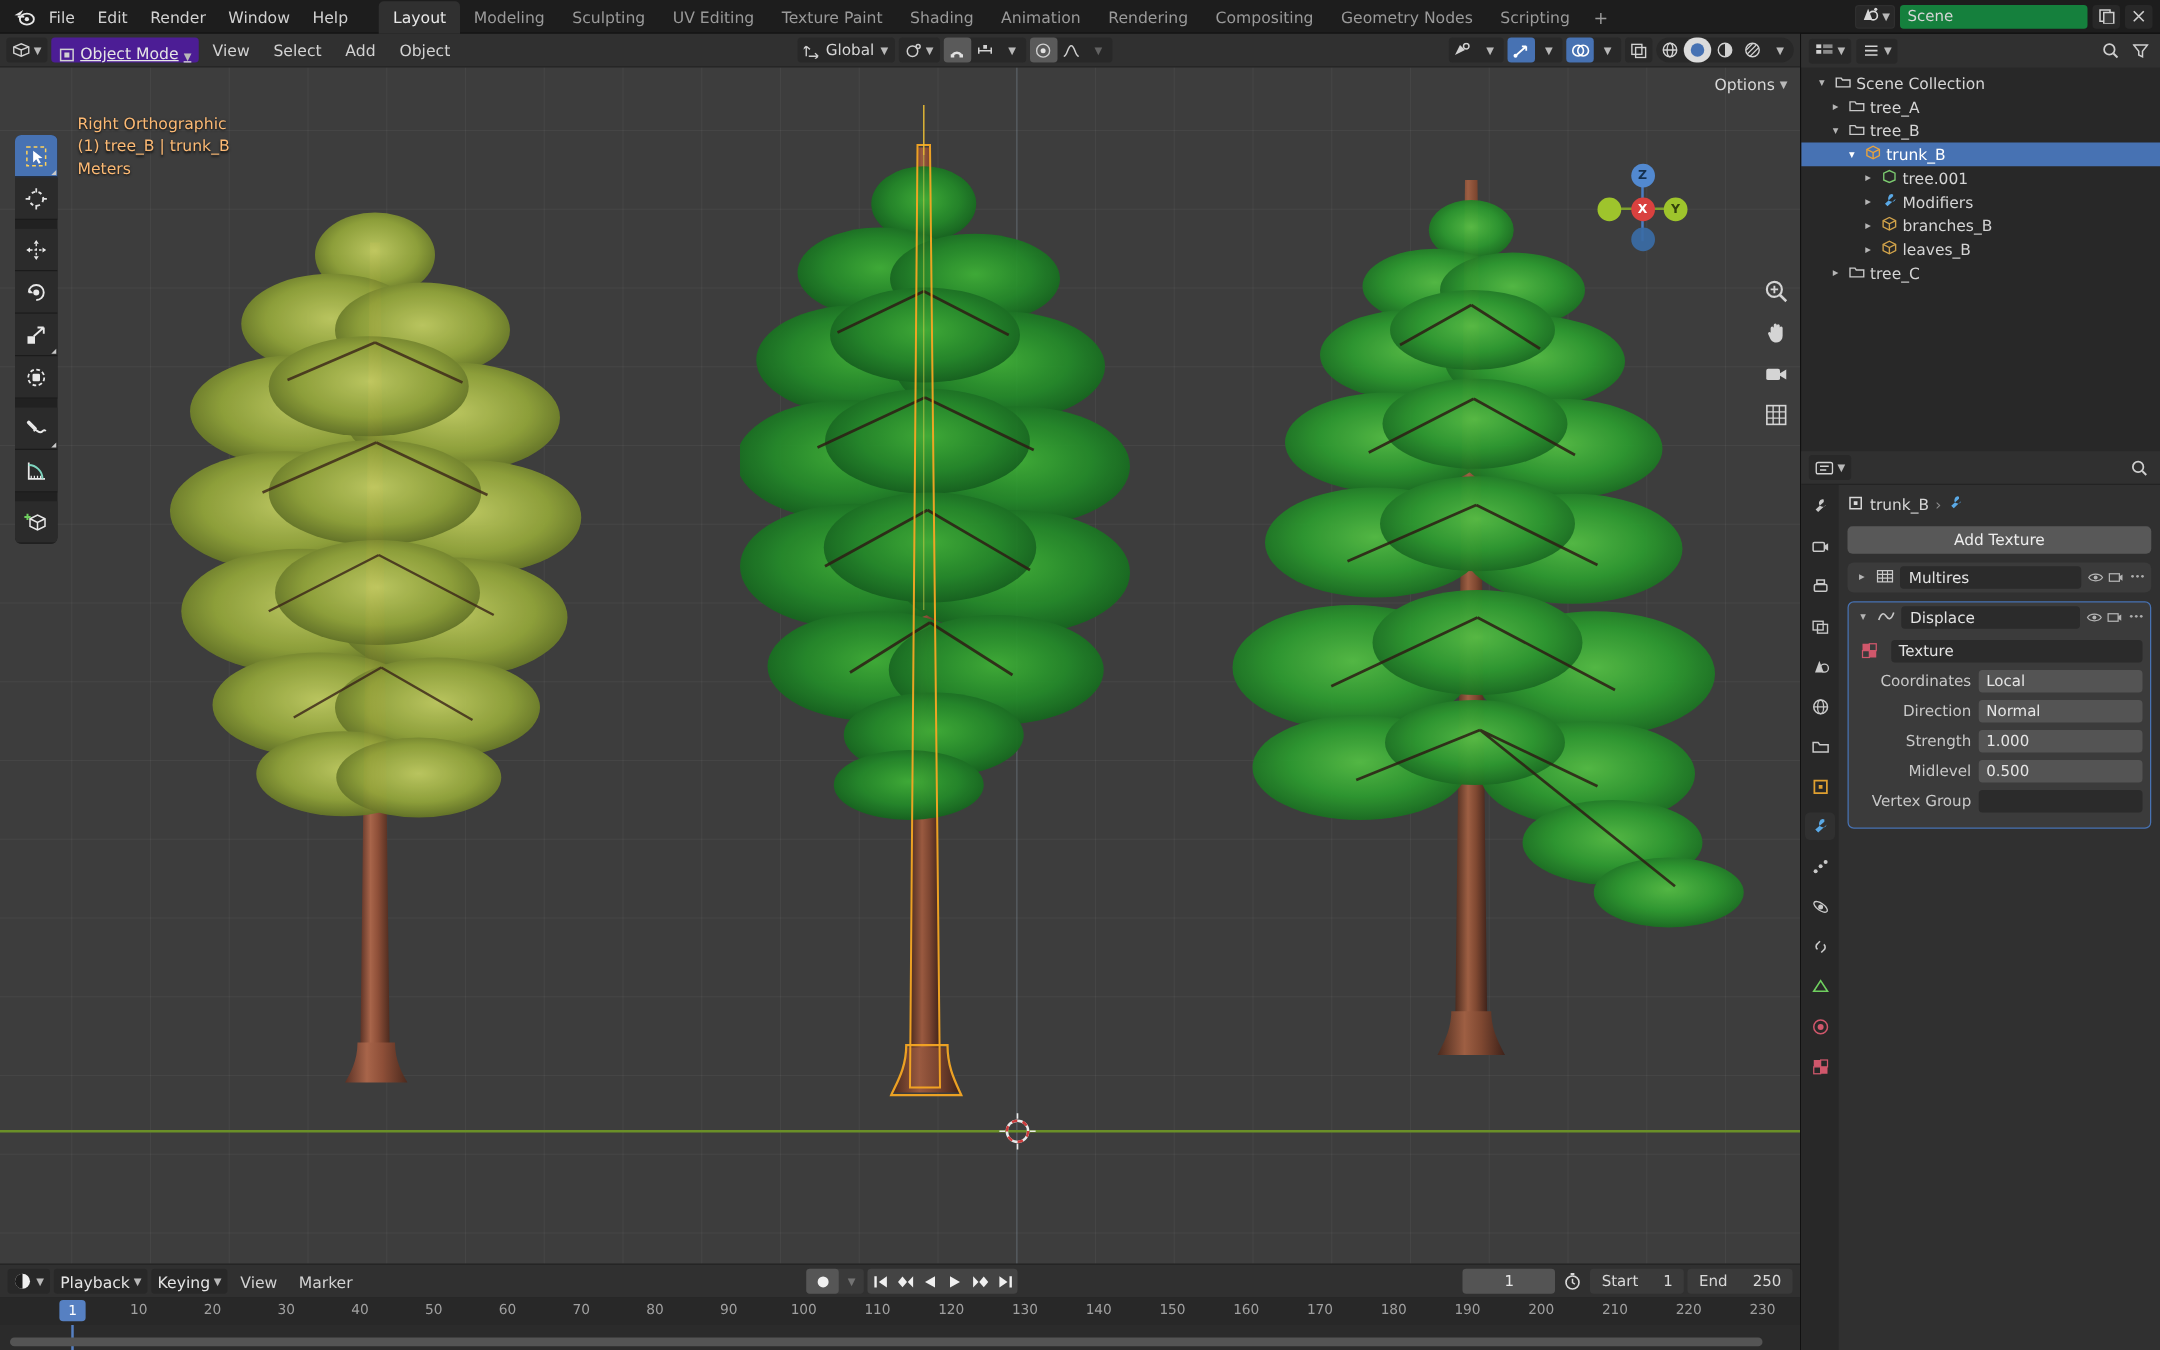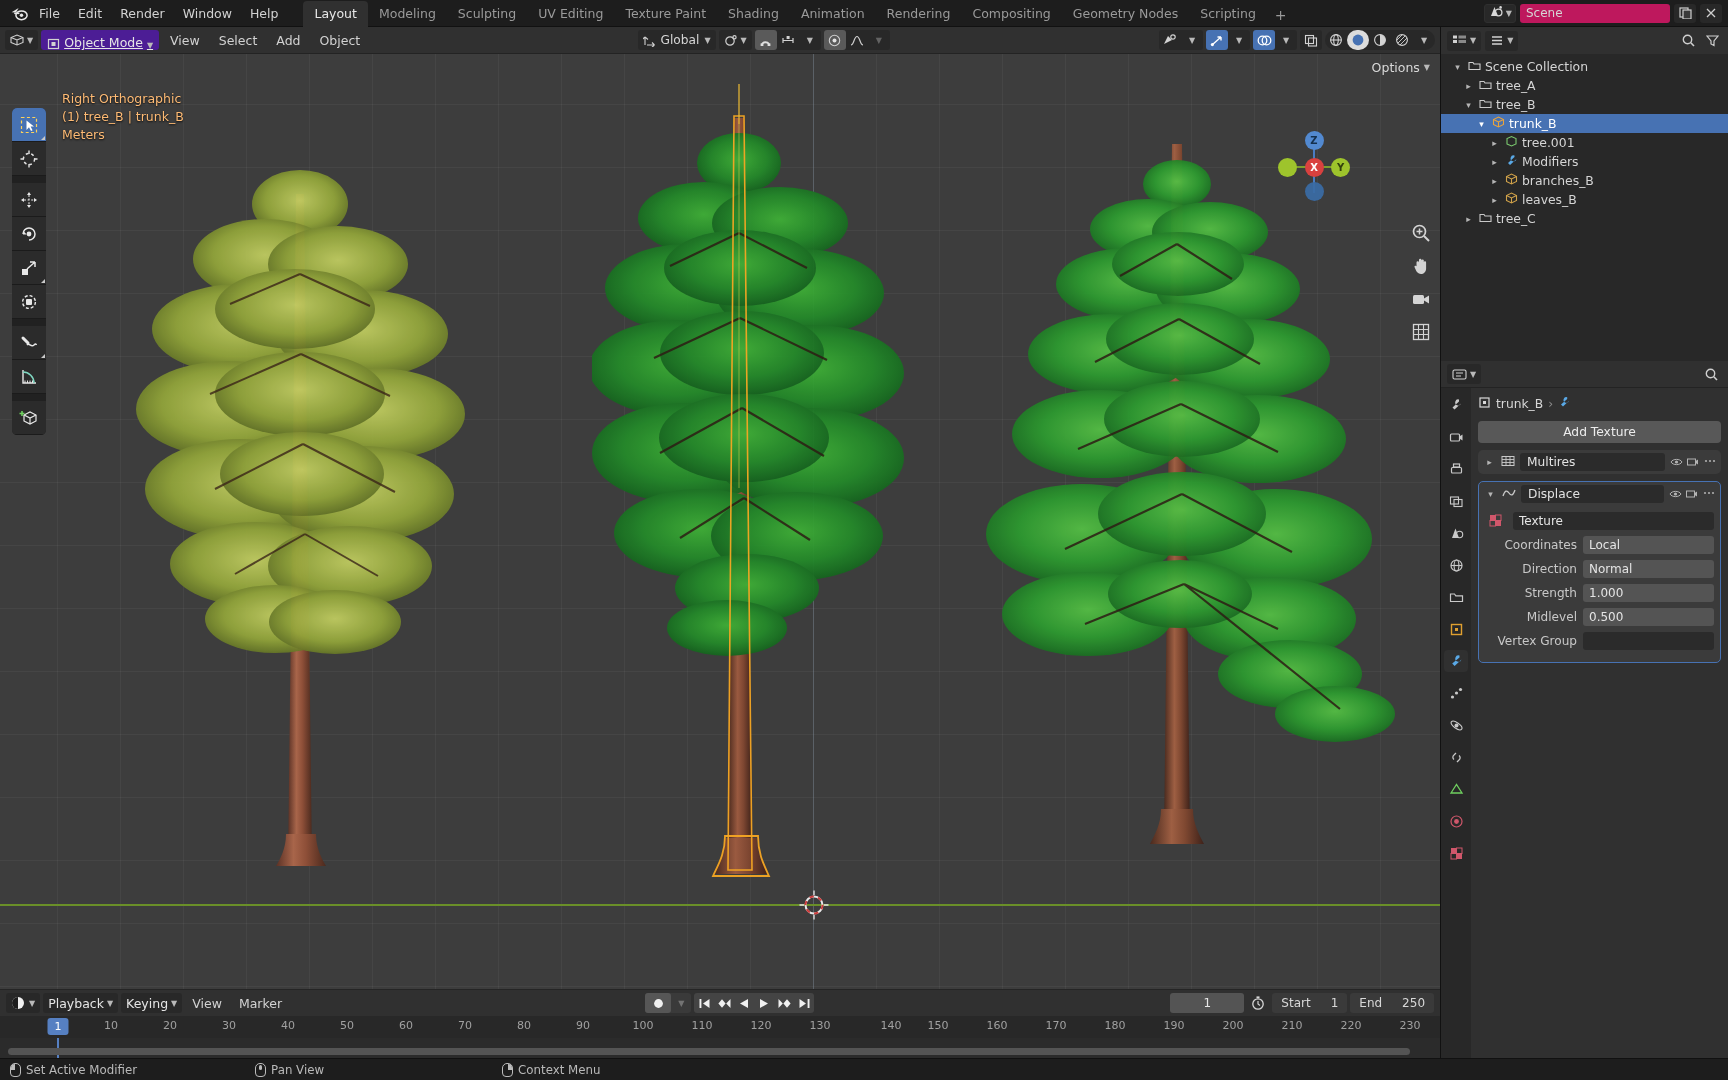--- a/index.html
+++ b/index.html
@@ -17,21 +17,21 @@
   .blender-logo { width:30px; display:flex; align-items:center; justify-content:center; padding-left:8px;}
   .blender-logo svg { display:block; }
   .menu-item { padding:3px 9px; color:#d2d2d2; font-size:12.5px; cursor:default; border-radius:3px; }
   .wsp-tabs { display:flex; align-items:flex-end; height:27px; margin-left:16px; }
   .wsp-tab { padding:5px 11px 6px; color:#9a9a9a; font-size:12.5px; border-radius:4px 4px 0 0; }
   .wsp-tab.active { background:#303030; color:#e8e8e8; }
   .wsp-plus { padding:4px 8px; color:#9a9a9a; font-size:14px; }
   .topbar-right { margin-left:auto; display:flex; align-items:center; gap:4px; padding-right:6px; }
   .scene-chip { display:flex; align-items:center; background:#282828; border-radius:3px; height:19px;
                 padding:0 3px; gap:2px; border:1px solid #2f2f2f;}
-  .scene-field { background:#be185d; border-radius:3px; height:19px; display:flex; align-items:center;
+  .scene-field { background:#15803d; border-radius:3px; height:19px; display:flex; align-items:center;
                  padding:0 8px 0 6px; min-width:150px; color:#d6d6d6; font-size:12px; }
   .icon-btn { width:22px; height:19px; display:flex; align-items:center; justify-content:center;
               background:#282828; border-radius:3px; }
   .tiny-caret { font-size:8px; color:#b9b9b9; }
 
   
   .mainrow { flex:1 1 auto; display:flex; min-height:0; }
   .viewcol { flex:1 1 auto; display:flex; flex-direction:column; min-width:0; position:relative; }
 
   
@@ -727,21 +727,21 @@
         <div class="tick" style="left:288px;">40</div>
         <div class="tick" style="left:347px;">50</div>
         <div class="tick" style="left:406px;">60</div>
         <div class="tick" style="left:465px;">70</div>
         <div class="tick" style="left:524px;">80</div>
         <div class="tick" style="left:583px;">90</div>
         <div class="tick" style="left:643px;">100</div>
         <div class="tick" style="left:702px;">110</div>
         <div class="tick" style="left:761px;">120</div>
         <div class="tick" style="left:820px;">130</div>
-        <div class="tick" style="left:879px;margin-left:12px;">140</div>
+        <div class="tick" style="left:879px;">140</div>
         <div class="tick" style="left:938px;">150</div>
         <div class="tick" style="left:997px;">160</div>
         <div class="tick" style="left:1056px;">170</div>
         <div class="tick" style="left:1115px;">180</div>
         <div class="tick" style="left:1174px;">190</div>
         <div class="tick" style="left:1233px;">200</div>
         <div class="tick" style="left:1292px;">210</div>
         <div class="tick" style="left:1351px;text-align:center;">220</div>
         <div class="tick" style="left:1410px;">230</div>
 
@@ -1111,27 +1111,13 @@
                   <span class="mfield dark"></span>
                 </div>
               </div>
             </div>
           </div>
         </div>
       </div>
     </div>
   </div>
 
-  <div class="statusbar">
-    <div class="sb-item">
-      <span class="mouse-ico l"></span>
-      <span>Set Active Modifier</span>
-    </div>
-    <div class="sb-item" style="margin-left:110px">
-      <span class="mouse-ico m"></span>
-      <span>Pan View</span>
-    </div>
-    <div class="sb-item" style="margin-left:170px">
-      <span class="mouse-ico r"></span>
-      <span>Context Menu</span>
-    </div>
-  </div>
 </div>
 
 </body></html>

